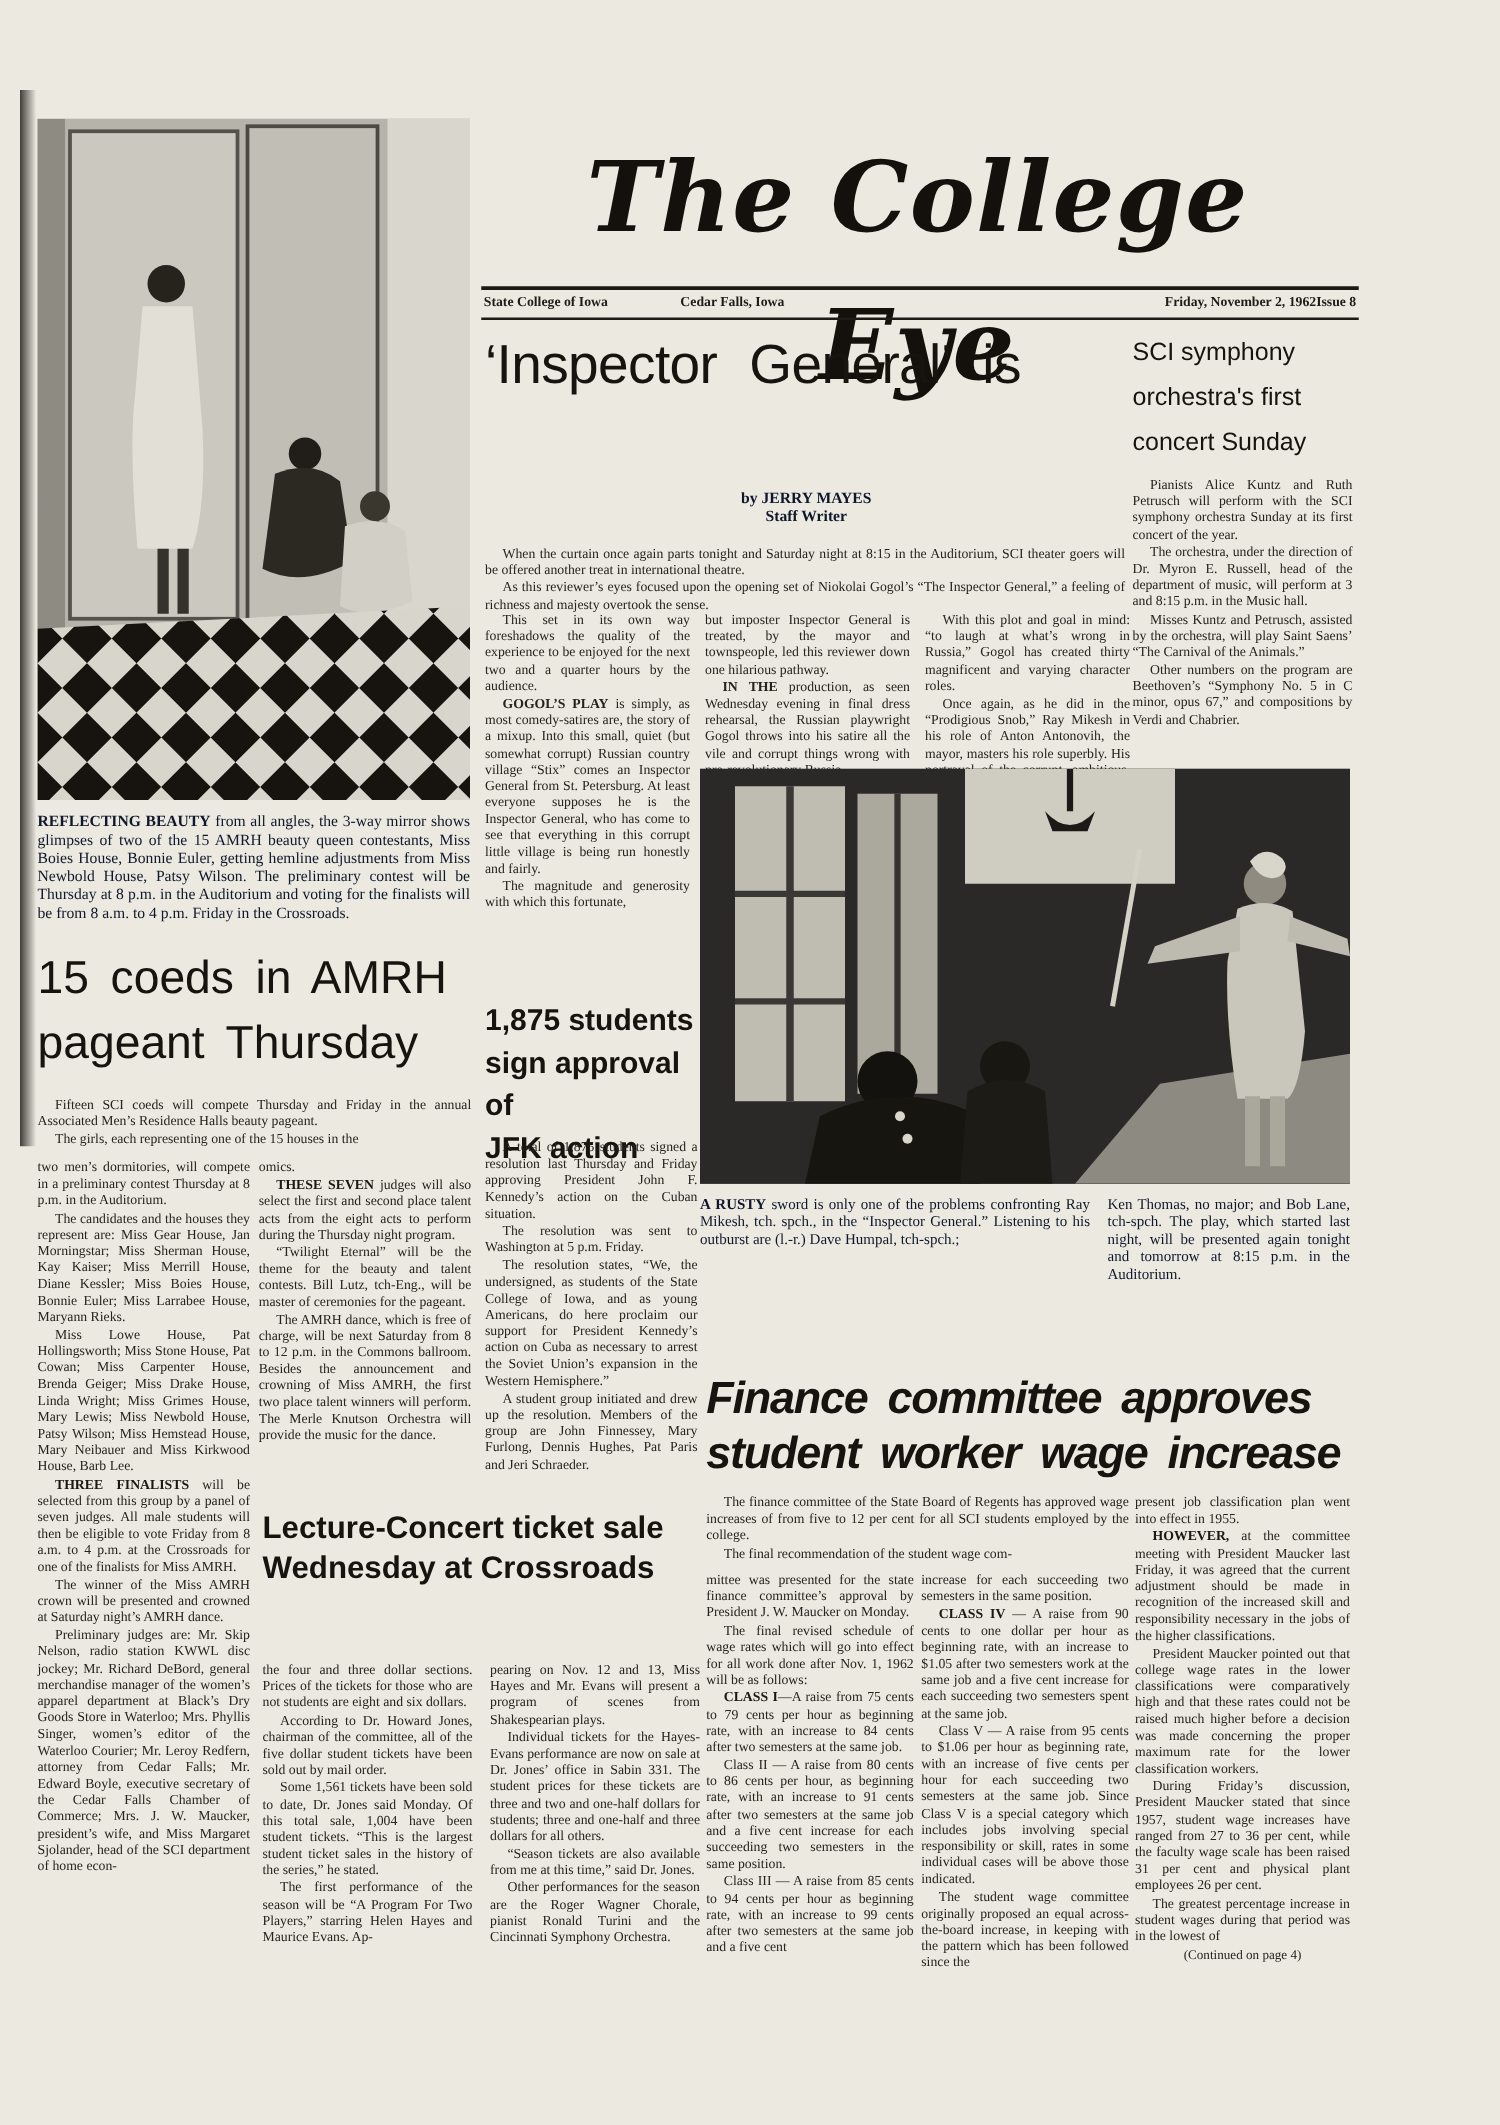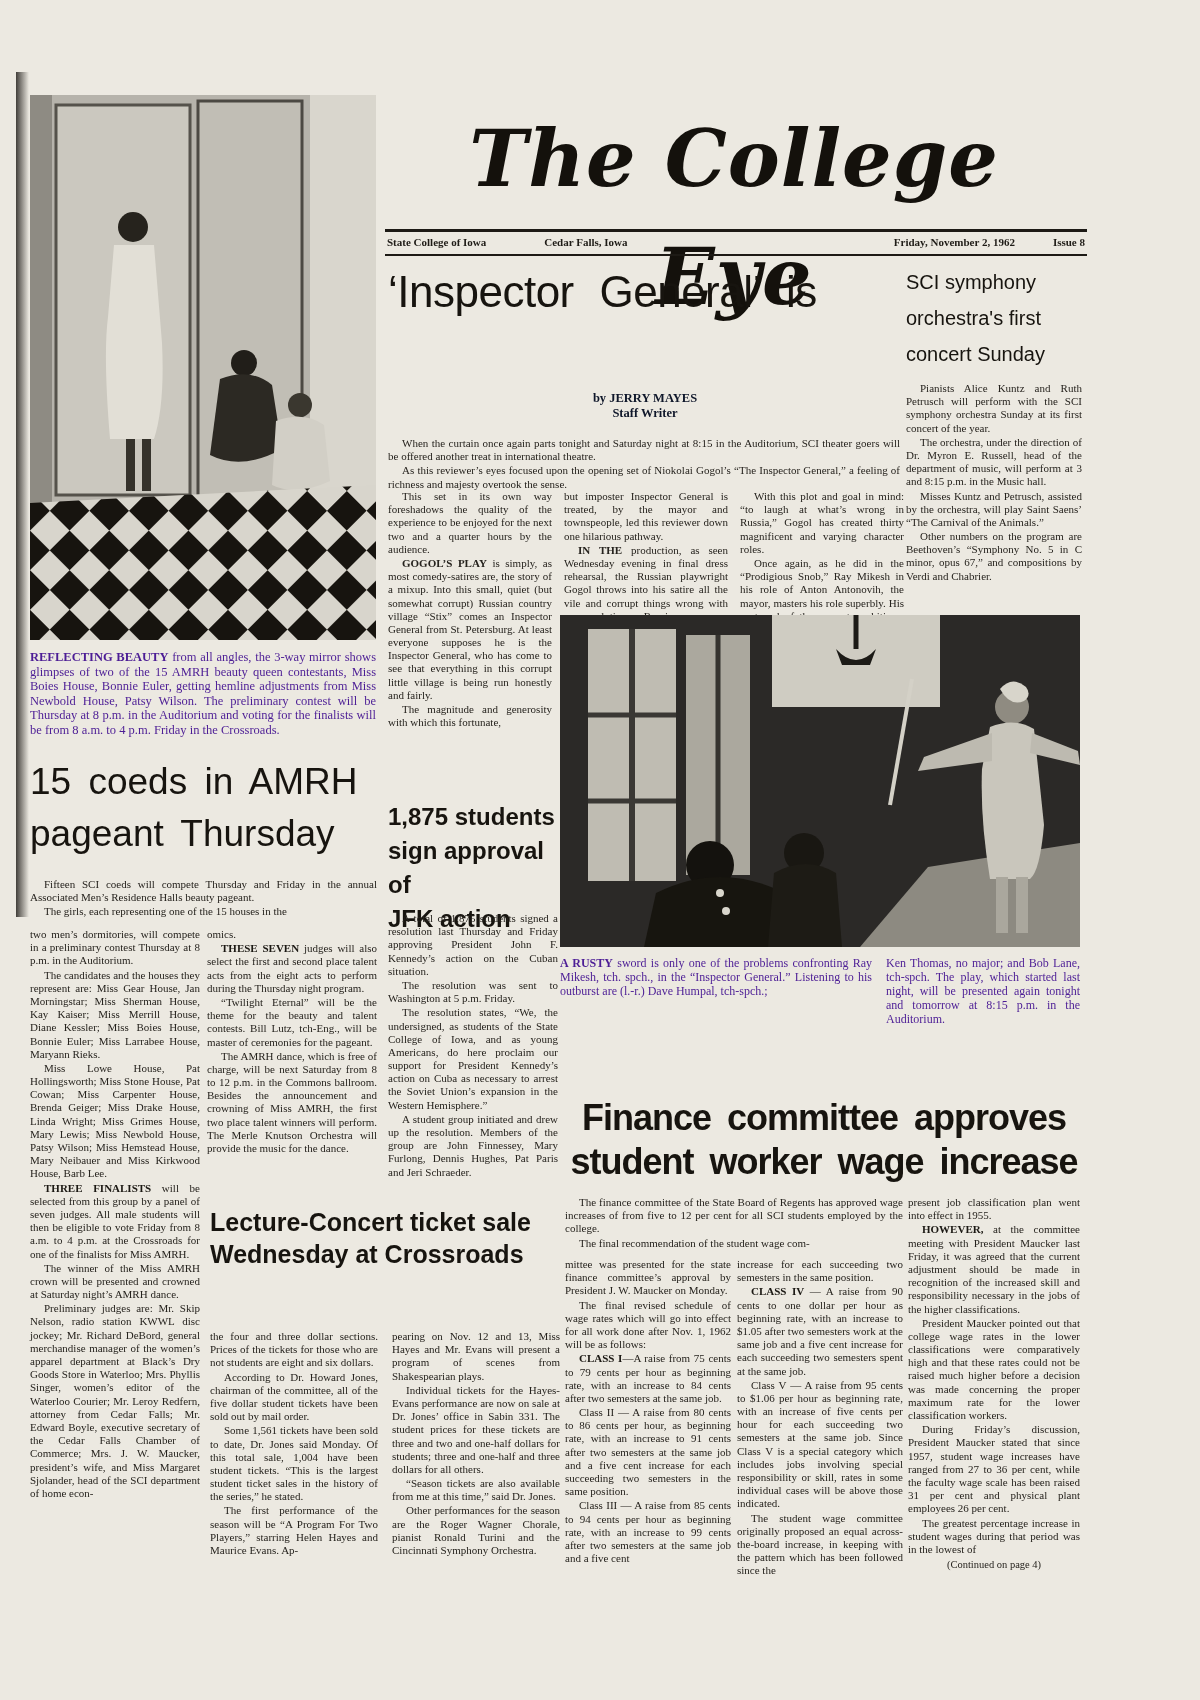--- a/index.html
+++ b/index.html
@@ -13,32 +13,32 @@
   #photo-mirror svg,#photo-play svg{display:block;}
   
   #masthead{position:absolute;left:385px;top:100px;width:698px;height:125px;
         font-family:"DejaVu Serif", serif;font-weight:bold;font-style:italic;
         font-size:78px;line-height:118px;text-align:center;color:#14110c;letter-spacing:1px;}
   #dateline{position:absolute;left:385px;top:229px;width:698px;display:flex;align-items:baseline;
         border-top:3px solid #1d1a15;border-bottom:2px solid #1d1a15;padding:4px 2px 6px 2px;
         font-size:11px;font-weight:bold;color:#1f1c17;}
   #dateline .city{margin-left:58px}
   #dateline .sp{flex:1}
-  #dateline .issue{margin-left:38px}
+  #dateline .issue{}
   
   .hl{position:absolute;color:#17140f;font-family:"Liberation Sans", sans-serif;}
   #hl-inspector{left:388px;top:262px;width:516px;font-size:44px;line-height:60px;
         font-weight:normal;word-spacing:14px;letter-spacing:-0.5px;}
   #hl-symphony{left:906px;top:264px;width:176px;font-size:20px;line-height:36px;font-weight:normal;}
   #hl-coeds{left:30px;top:756px;width:350px;font-size:37px;line-height:52px;
         font-weight:normal;word-spacing:7px;}
   #hl-jfk{left:388px;top:800px;width:172px;font-size:24px;line-height:34px;font-weight:bold;}
   #hl-lecture{left:210px;top:1206px;width:352px;font-size:25px;line-height:32px;font-weight:bold;}
   #hl-finance{left:565px;top:1096px;width:518px;font-size:36px;line-height:44px;
-        font-weight:bold;letter-spacing:-1px;word-spacing:7px;text-align:center;}
+        font-weight:bold;font-style:italic;letter-spacing:-1px;word-spacing:7px;}
   
   .body{position:absolute;font-size:11px;line-height:1.2;text-align:justify;color:#26231e;}
   .body p{margin:0 0 1px 0;text-indent:14px;}
   .body p.ni{text-indent:0;}
   .body p.cont{text-indent:0;text-align:center;font-size:10.5px;margin-top:3px;}
   .body b{color:#1b1813;}
   #insp-byline{position:absolute;left:388px;top:391px;width:514px;text-align:center;
         font-weight:bold;font-size:12.5px;line-height:15px;color:#0f172a;}
   #insp-lead{left:388px;top:424px;width:512px;margin-top:13px;}
   #insp-cols{position:absolute;left:388px;top:490px;width:516px;height:302px;display:flex;gap:12px;overflow:hidden;}
@@ -52,21 +52,21 @@
   #coeds-col1{left:30px;top:928px;width:170px;}
   #coeds-col2{left:207px;top:928px;width:170px;height:268px;overflow:hidden;}
   #lecture-lead{left:210px;top:1278px;width:350px;}
   #lecture-col1{left:210px;top:1330px;width:168px;}
   #lecture-col2{left:392px;top:1330px;width:168px;}
   #finance-lead{left:565px;top:1196px;width:338px;}
   #finance-col1{left:565px;top:1258px;width:166px;}
   #finance-col2{left:737px;top:1258px;width:166px;}
   #finance-col3{left:908px;top:1196px;width:172px;}
   
-  .caption{position:absolute;font-size:12.5px;line-height:14.5px;text-align:justify;color:#4c1d95;}
+  .caption{position:absolute;font-size:12.5px;line-height:14.5px;text-align:justify;color:#0f172a;}
   .caption p{margin:0;text-indent:0;}
   #caption-mirror{left:30px;top:650px;width:346px;}
   #caption-play{left:560px;top:956px;width:520px;display:flex;gap:14px;font-size:12px;line-height:14px;}
   #caption-play .capL{width:312px;}
   #caption-play .capR{width:194px;}
 </style>
 </head>
 <body>
 
 <div id="page">

